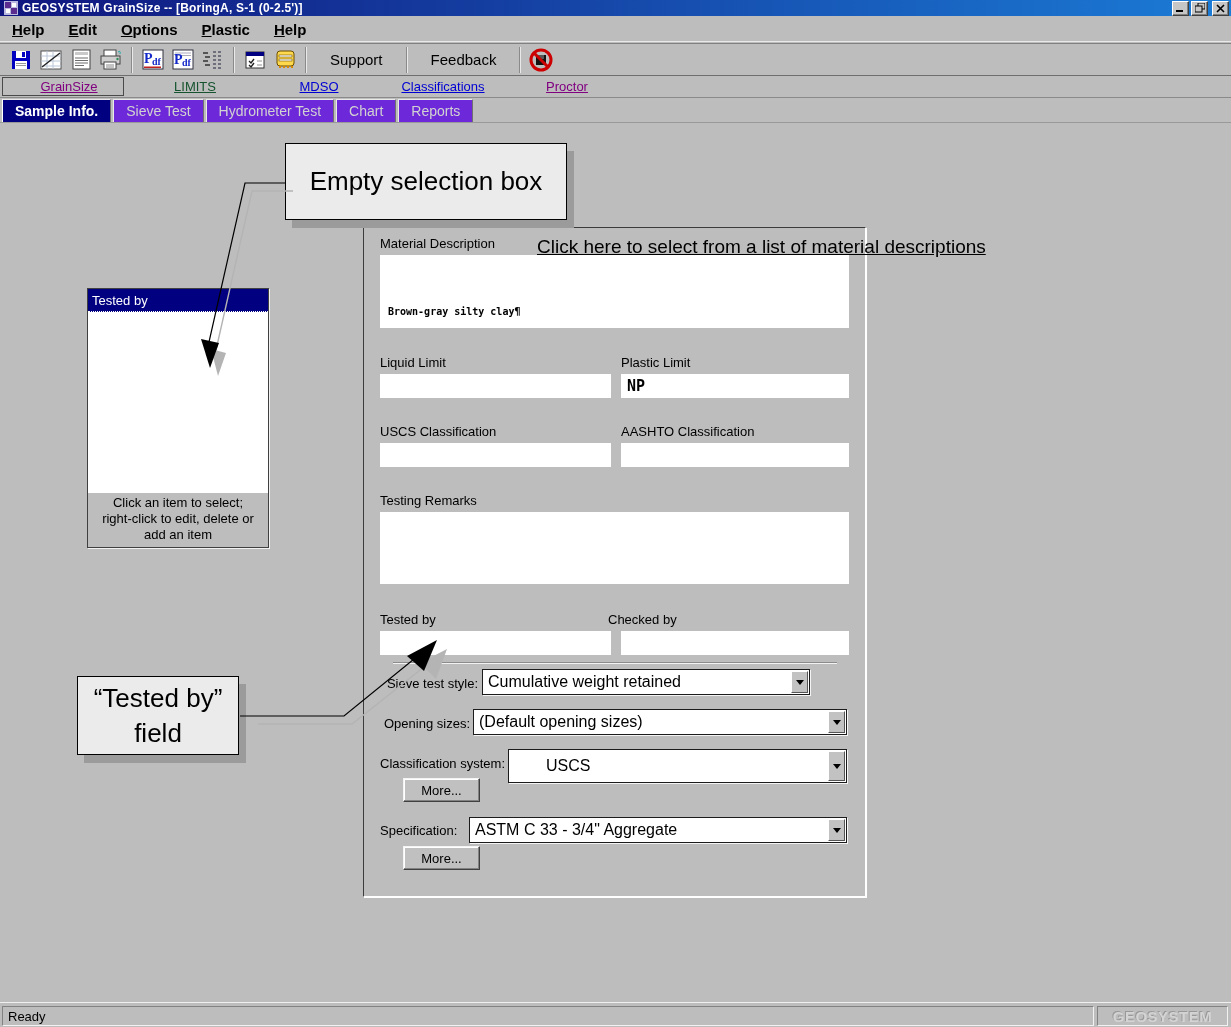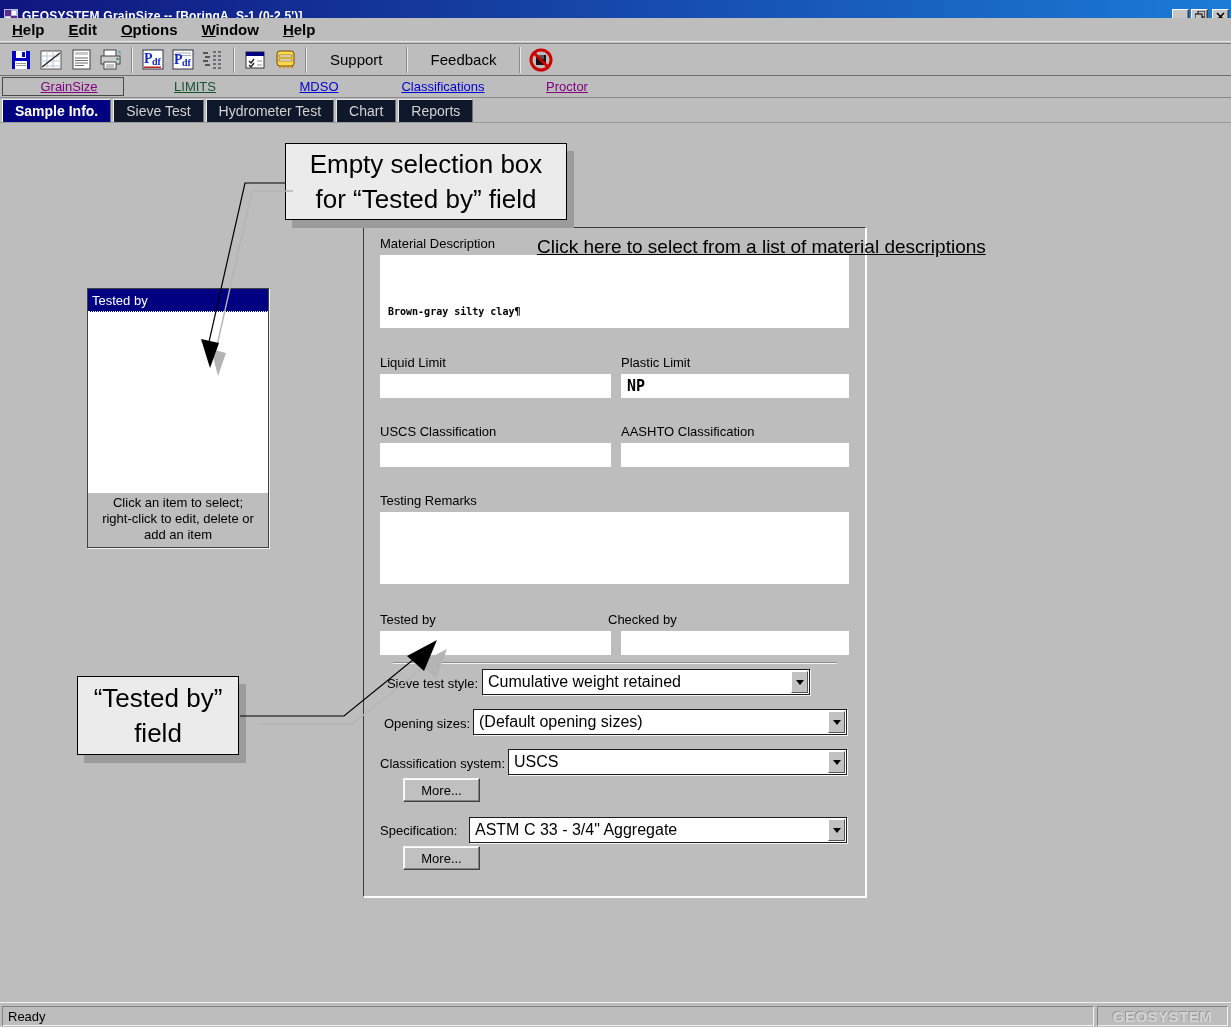--- a/index.html
+++ b/index.html
@@ -5,21 +5,21 @@
   html,body{margin:0;padding:0;background:#888;}
   *{box-sizing:border-box;}
   .screen{
     position:relative;width:1231px;height:1027px;overflow:hidden;
     background:#bdbdbd;font-family:"Liberation Sans",sans-serif;color:#000;
   }
   
   .titlebar{
     position:absolute;left:0;top:0;width:1231px;height:16px;
     background:linear-gradient(90deg,#10157e 0%,#1b7cd6 100%);
-    display:flex;align-items:center;padding:16px 2px;justify-content:center;
+    display:flex;align-items:center;padding:8px 2px;justify-content:center;
   }
   .titlebar .app-icon{width:14px;height:14px;margin:0 4px 0 2px;flex:0 0 auto;}
   .titlebar .title-text{color:#fff;font-size:12px;font-weight:700;white-space:nowrap;letter-spacing:.2px;}
   .win-buttons{margin-left:auto;display:flex;gap:2px;align-items:center;}
   .win-btn{
     width:17px;height:15px;background:#c6c6c6;
     border:1px solid;border-color:#fff #404040 #404040 #fff;
     box-shadow:inset -1px -1px 0 #808080;
     display:flex;align-items:center;justify-content:center;
     font-size:9px;font-weight:700;line-height:1;color:#000;
@@ -53,21 +53,21 @@
     font-size:13px;text-decoration:underline;cursor:pointer;padding-left:12px;
   }
   .mod-link.boxed{border:1px solid #4a4a4a;background:#bdbdbd;}
   
   .tabsrow{
     position:absolute;left:0;top:99px;width:1231px;height:24px;background:#bdbdbd;
     display:flex;align-items:flex-start;padding-left:2px;border-bottom:1px solid #999;
   }
   .tab{
     height:23px;padding:3px 12px 0 12px;font-size:14px;margin-right:2px;
-    background:#0f172a;color:#d2d2d2;
+    background:#6d28d9;color:#d2d2d2;
     border-top:1px solid #e9e9e9;border-left:1px solid #e9e9e9;border-right:1px solid #707070;
     white-space:nowrap;
   }
   .tab.active{background:#000080;color:#fff;font-weight:700;border-left-color:#fff;}
   
   .callout{
     position:absolute;background:#ebebeb;border:1px solid #000;
     box-shadow:7px 8px 0 #9b9b9b;
     display:flex;flex-direction:column;align-items:center;justify-content:center;
     font-size:26px;line-height:35px;text-align:center;z-index:5;
@@ -173,21 +173,21 @@
           <path d="M1 1 L8 8 M8 1 L1 8" stroke="#000" stroke-width="1.6"></path>
         </svg>
       </span>
     </span>
   </div>
 
   <div class="menubar">
     <span class="menu-item">Help</span>
     <span class="menu-item">Edit</span>
     <span class="menu-item">Options</span>
-    <span class="menu-item">Window</span>
+    <span class="menu-item">Plastic</span>
     <span class="menu-item">Help</span>
   </div>
 
   <div class="toolbar">
     <span class="tb-btn">
       <svg width="22" height="22" viewBox="0 0 22 22">
         <rect x="2" y="2" width="18" height="18" fill="#0000c0"></rect>
         <rect x="6" y="2" width="10" height="7" fill="#fff"></rect>
         <rect x="12" y="3" width="3" height="5" fill="#0000c0"></rect>
         <rect x="5" y="12" width="12" height="8" fill="#fff"></rect>
@@ -286,21 +286,20 @@
   <div class="tabsrow">
     <span class="tab active">Sample Info.</span>
     <span class="tab">Sieve Test</span>
     <span class="tab">Hydrometer Test</span>
     <span class="tab">Chart</span>
     <span class="tab">Reports</span>
   </div>
 
   <div class="callout" style="left:285px;top:143px;width:282px;height:77px;">
     <div>Empty selection box</div>
-    <div>for “Tested by” field</div>
   </div>
 
   <div class="callout" style="left:77px;top:676px;width:162px;height:79px;">
     <div>“Tested by”</div>
     <div>field</div>
   </div>
 
   <div class="listbox">
     <div class="listbox-header">Tested by</div>
     <div class="listbox-body"></div>
@@ -347,21 +346,21 @@
     <span class="combo-arrow"></span>
   </div>
 
   <span class="lbl" style="left:370px;top:716px;width:100px;text-align:right;">Opening sizes:</span>
   <div class="combo" style="left:473px;top:709px;width:374px;height:26px;">
     <span class="combo-text">(Default opening sizes)</span>
     <span class="combo-arrow"></span>
   </div>
 
   <span class="lbl" style="left:368px;top:756px;width:137px;text-align:right;">Classification system:</span>
-  <div class="combo" style="left:508px;top:749px;width:339px;height:26px;">
+  <div class="combo" style="left:508px;top:749px;width:339px;height:34px;padding-left:32px;">
     <span class="combo-text">USCS</span>
     <span class="combo-arrow"></span>
   </div>
 
   <div class="push-btn" style="left:403px;top:778px;width:77px;height:24px;">More...</div>
 
   <span class="lbl" style="left:380px;top:823px;">Specification:</span>
   <div class="combo" style="left:469px;top:817px;width:378px;height:26px;">
     <span class="combo-text">ASTM C 33 - 3/4" Aggregate</span>
     <span class="combo-arrow"></span>

